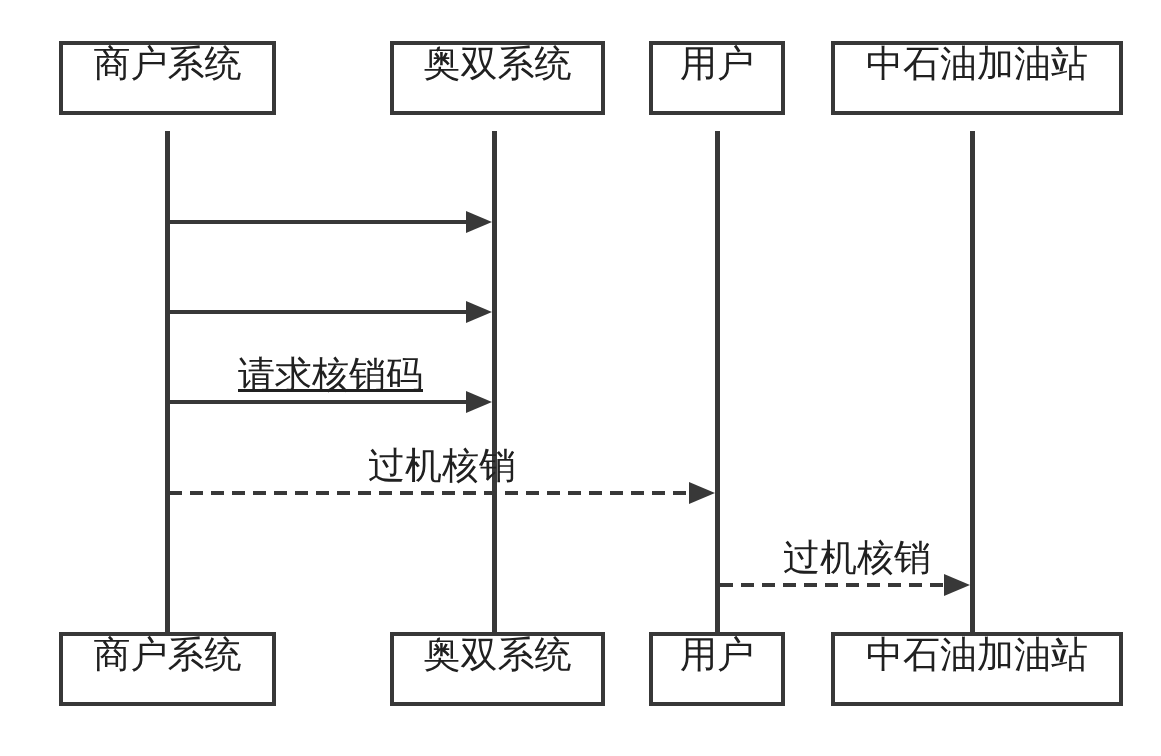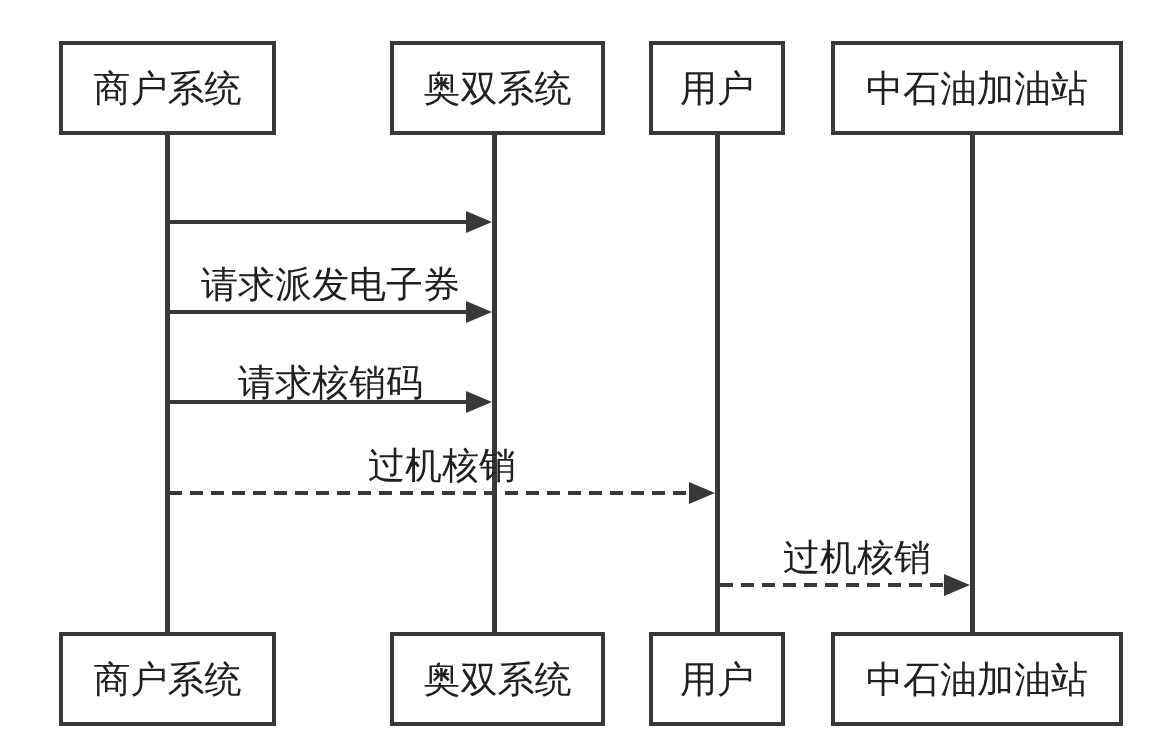--- a/index.html
+++ b/index.html
@@ -19,25 +19,25 @@
   .lifeline {
     position: absolute;
     top: 131px;
     height: 503px;
     width: 5px;
     background: #383838;
   }
   
   .pbox {
     position: absolute;
-    height: 94px;
+    height: 74px;
     border: 4px solid #383838;
     background: #ffffff;
     display: flex;
-    align-items: center;
+    align-items: flex-start;
     justify-content: center;
   }
   .pbox span {
     font-size: 37px;
     line-height: 1;
     color: #202020;
     white-space: nowrap;
   }
   
   .msg-line {
@@ -97,25 +97,24 @@
   <div class="pbox" style="left:649px; top:632px; width:136px;">
     <span>用户</span>
   </div>
   <div class="pbox" style="left:831px; top:632px; width:292px;">
     <span>中石油加油站</span>
   </div>
 
   <div class="msg-line" style="left:169px; top:220px; width:297px;"></div>
   <div class="arrowhead" style="left:466px; top:211px;"></div>
 
-  <div class="msg-label" style="left:169px; top:265px; width:323px;">请求派发电子券</div>
   <div class="msg-line" style="left:169px; top:310px; width:297px;"></div>
   <div class="arrowhead" style="left:466px; top:301px;"></div>
 
-  <div class="msg-label" style="left:169px; top:363px; width:323px;">请求核销码</div>
+  <div class="msg-label" style="left:169px; top:355px; width:323px;text-decoration:underline;">请求核销码</div>
   <div class="msg-line" style="left:169px; top:400px; width:297px;"></div>
   <div class="arrowhead" style="left:466px; top:391px;"></div>
 
   <div class="msg-label" style="left:169px; top:446px; width:546px;">过机核销</div>
   <div class="msg-line dashed" style="left:169px; top:491px; width:520px;"></div>
   <div class="arrowhead" style="left:689px; top:482px;"></div>
 
   <div class="msg-label" style="left:720px; top:538px; width:274px;">过机核销</div>
   <div class="msg-line dashed" style="left:720px; top:583px; width:224px;"></div>
   <div class="arrowhead" style="left:944px; top:574px;"></div>

